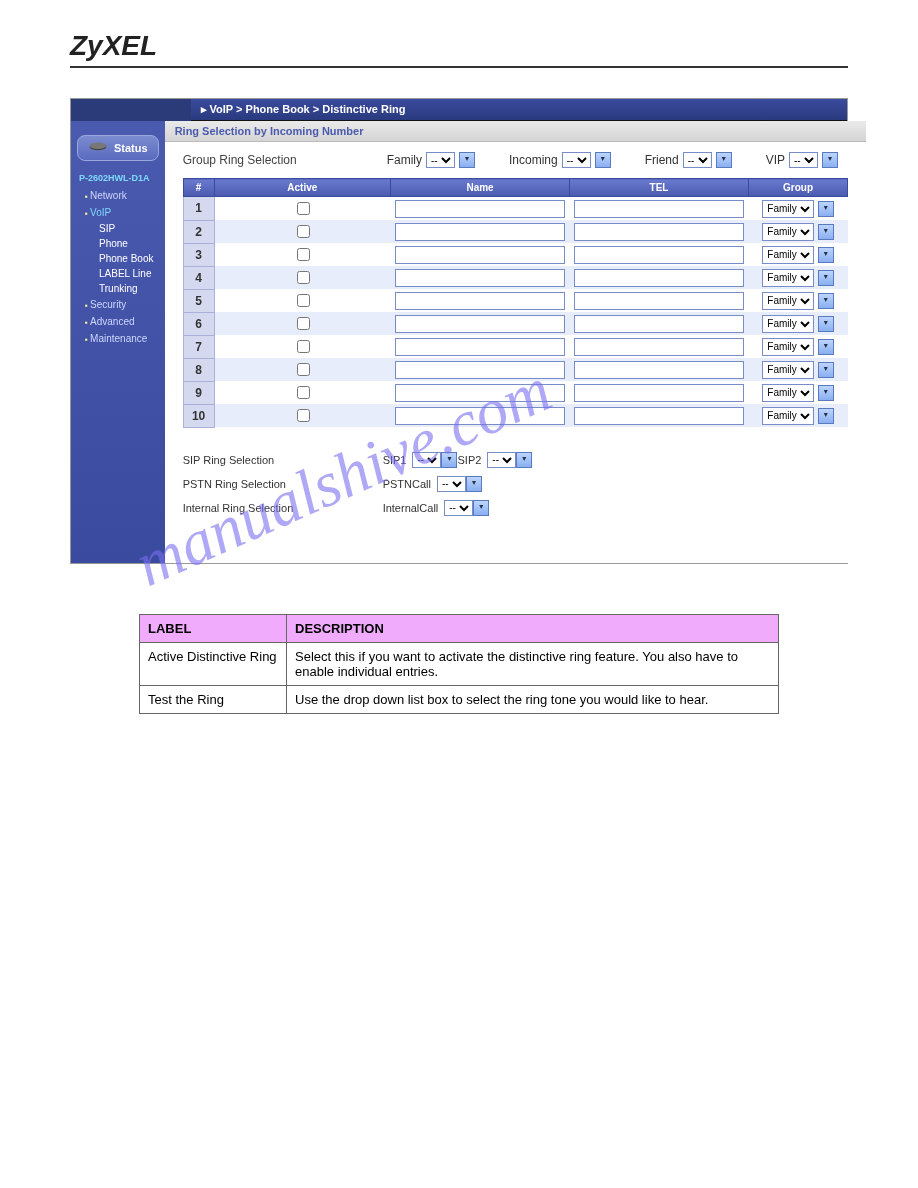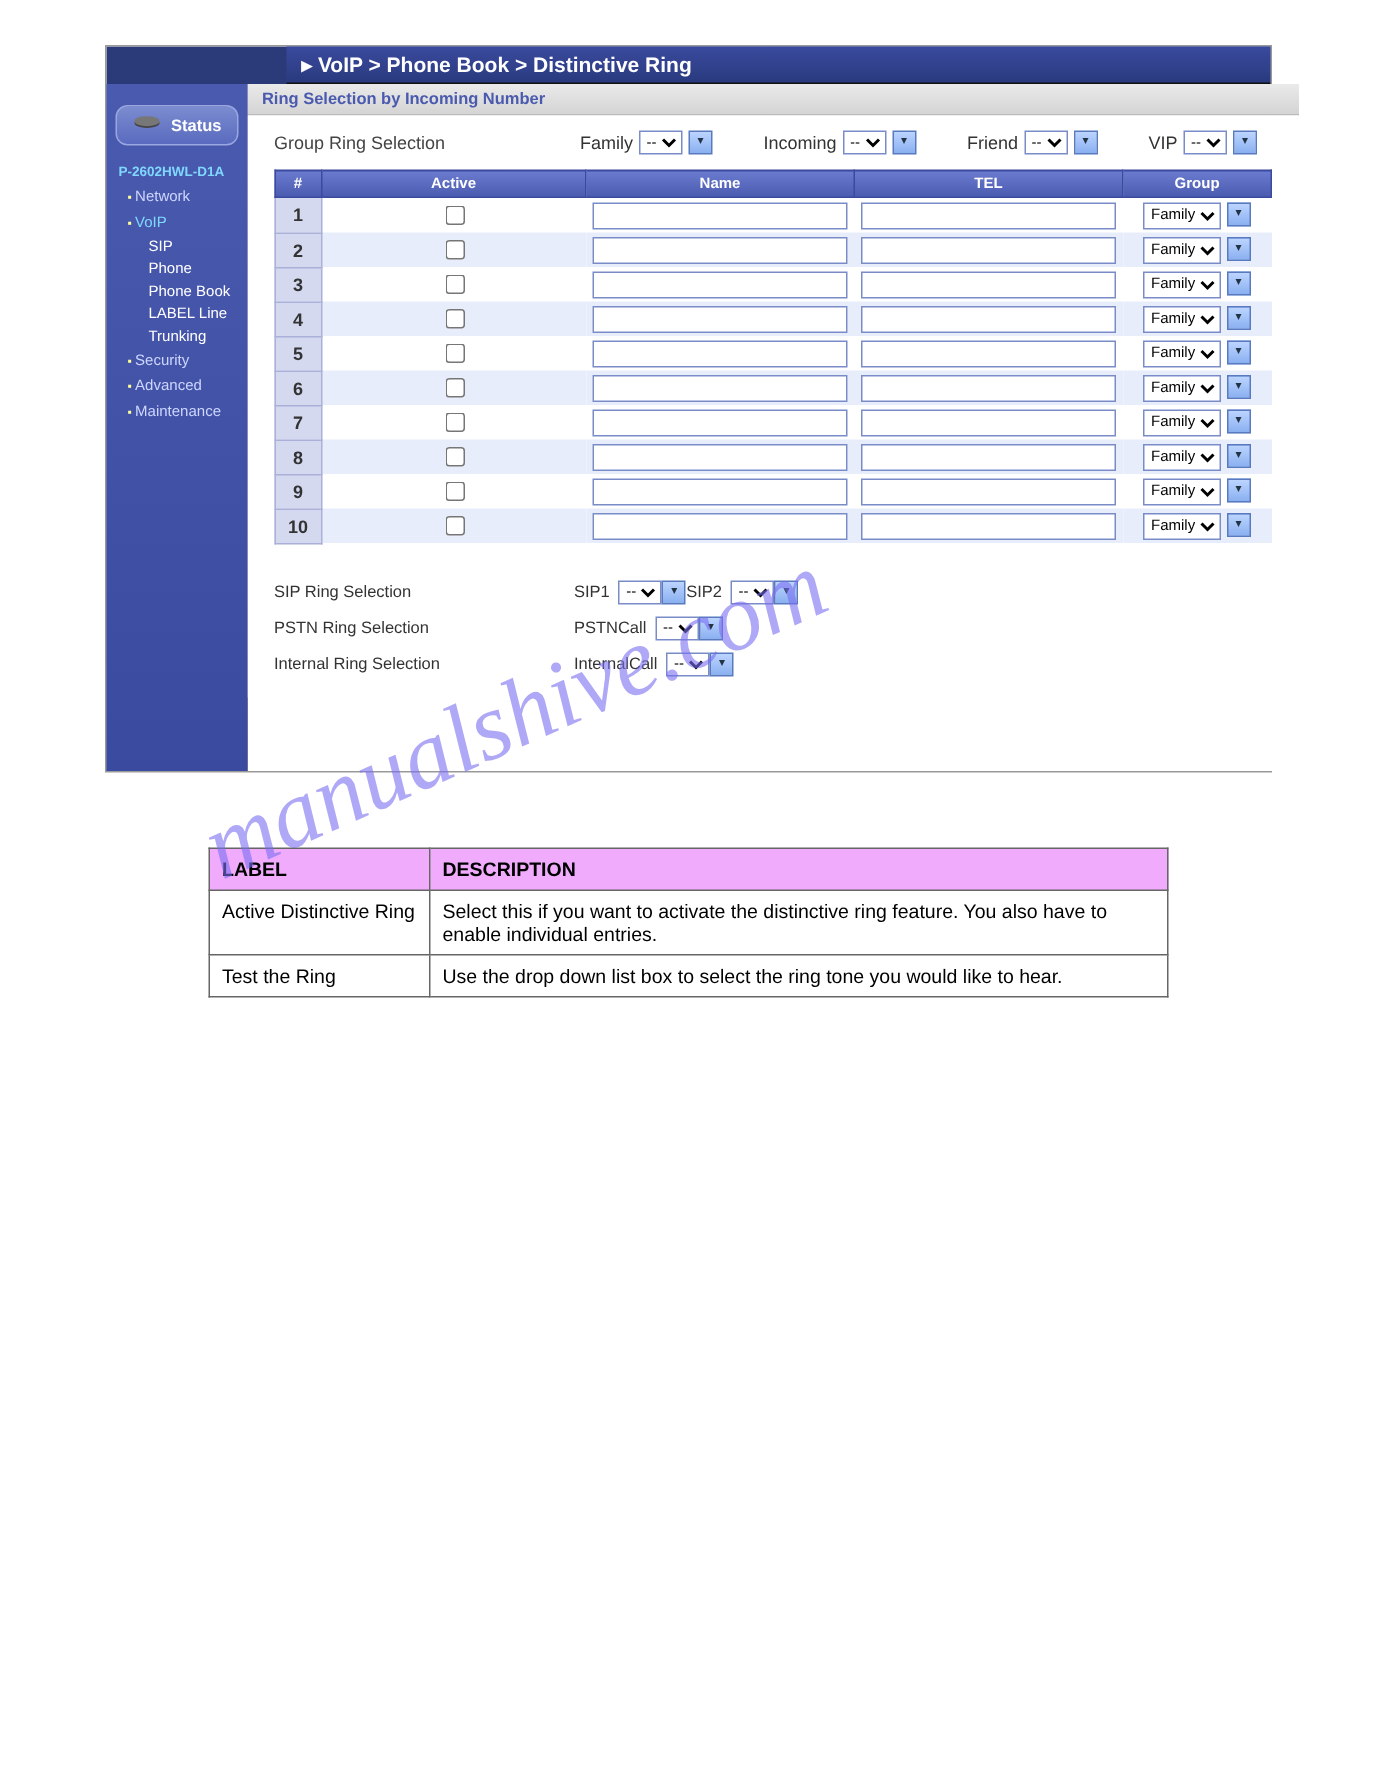--- a/index.html
+++ b/index.html
@@ -23,34 +23,34 @@
     margin-bottom: 30px;
   }
   .app-frame {
     border: 1px solid #999;
     background: linear-gradient(#2b3b7a, #1a2a5e);
     position: relative;
   }
   .breadcrumb {
     background: linear-gradient(#3a4a9e, #2a3a7e);
     color: #fff;
-    font-size: 14px;
+    font-size: 11px;
     font-weight: bold;
     padding: 4px 10px;
     border-bottom: 1px solid #111;
     margin-left: 120px;
   }
   .breadcrumb .arrow { color: #fff; }
   .app-body { display: flex; }
   .sidebar {
     width: 132px;
     background: linear-gradient(#4a5aae 0%, #3a4a9e 100%);
     color: #fff;
     font-size: 10px;
-    padding: 10px 0 68px 0;
+    padding: 10px 0 52px 0;
     min-height: 380px;
     position: relative;
   }
   .status-btn {
     background: linear-gradient(#7b8cd0, #5a6abf);
     border: 1px solid #9aa6e0;
     border-radius: 8px;
     color: #fff;
     font-weight: bold;
     font-size: 11px;
@@ -166,20 +166,21 @@
     pointer-events: none;
     z-index: 50;
     white-space: nowrap;
   }
   .page-wrap { position: relative; }
 </style>
 </head>
 <body>
 
 <div class="page page-wrap">
+  <div class="brand">ZyXEL</div>
 
   <div class="app-frame">
     <div class="breadcrumb">
       <span class="arrow">▸ </span><span>VoIP</span>
       <span> &gt; </span><span>Phone Book</span>
       <span> &gt; </span><span>Distinctive Ring</span>
     </div>
     <div class="app-body">
       <div class="sidebar">
         <div class="status-btn">

